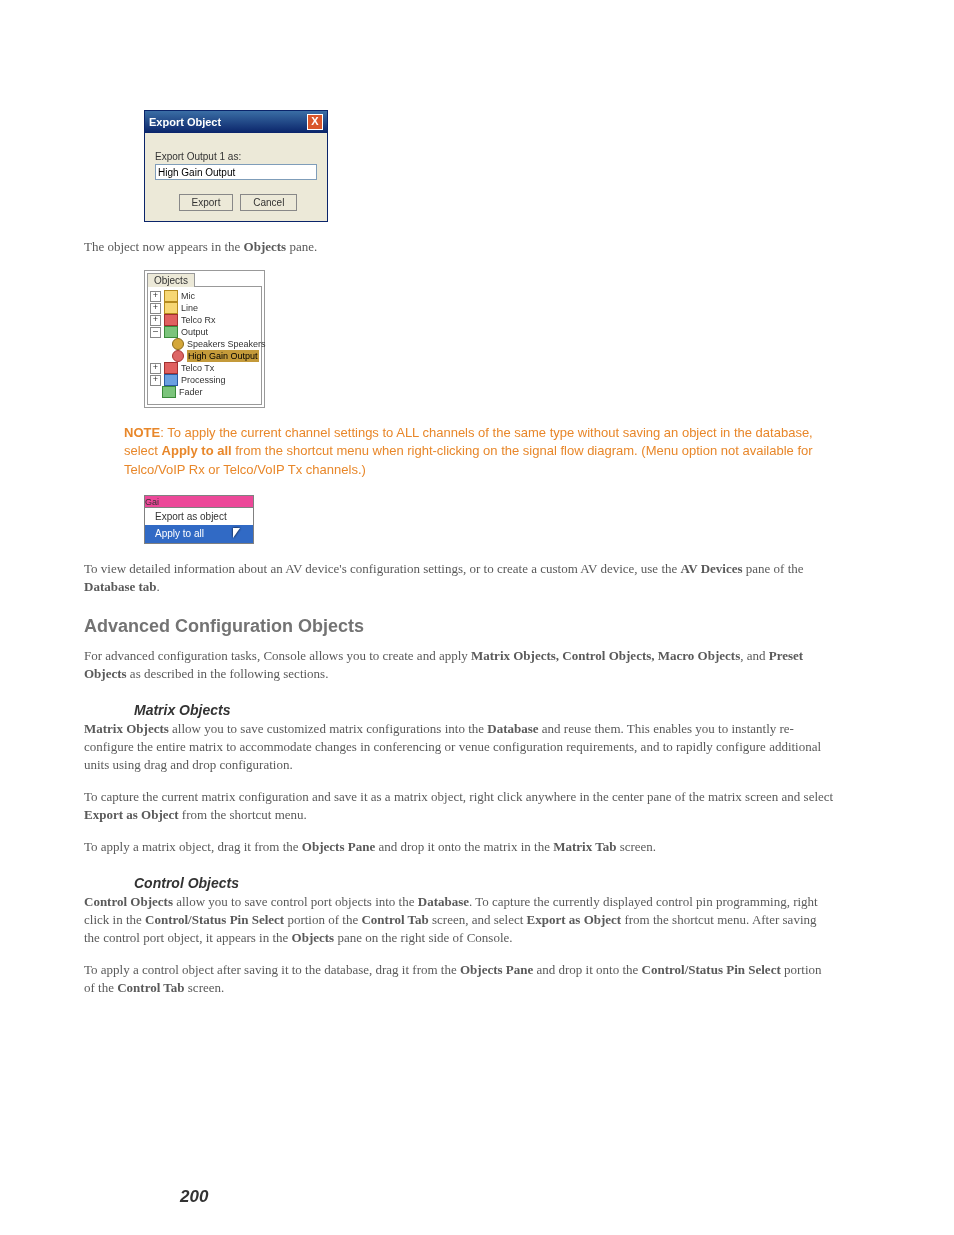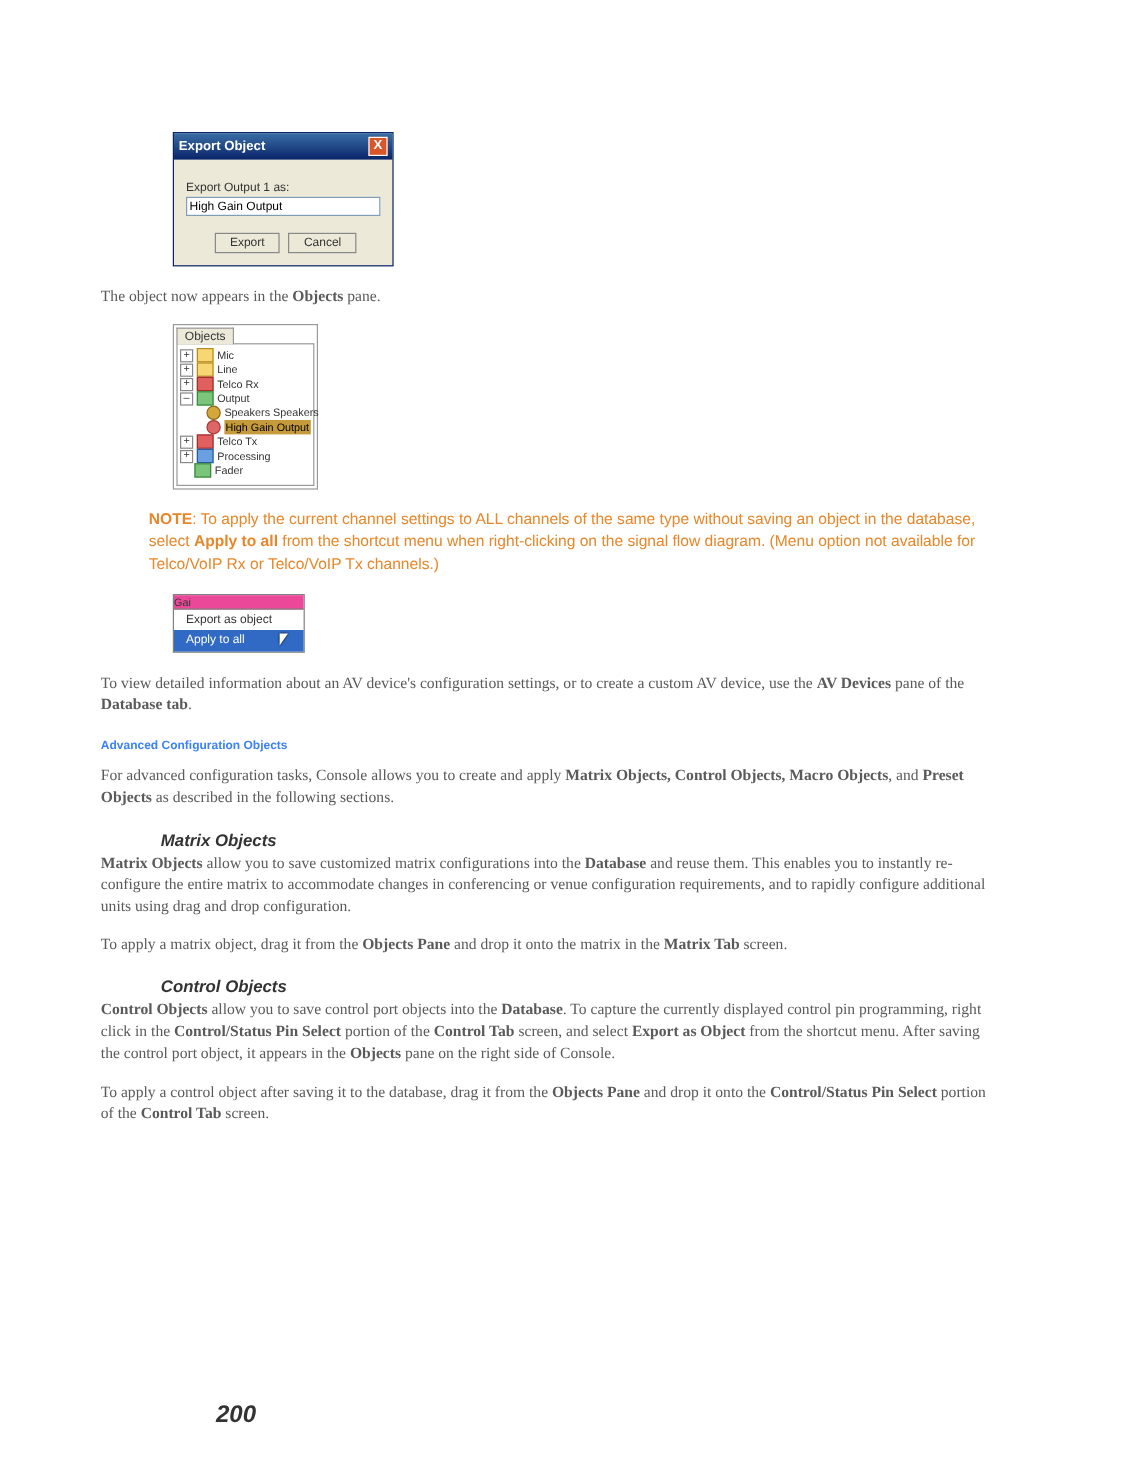--- a/index.html
+++ b/index.html
@@ -24,39 +24,39 @@
     font-family: Liberation Serif, serif;
   }
   .note-block {
     margin: 8px 0 16px 40px;
     font-size: 13px;
     line-height: 1.4;
     color: #e8872a;
   }
   .note-label { font-weight: bold; }
   .h-blue {
-    color: #3b82f6;
-    font-size: 10px;
+    color: #737373;
+    font-size: 18px;
     font-weight: bold;
     margin: 20px 0 10px 0;
   }
   .h-sub {
     color: #333;
     font-size: 14px;
     font-weight: bold;
     font-style: italic;
     margin: 18px 0 2px 50px;
   }
   .page-num {
     position: absolute;
-    bottom: 44px;
+    bottom: 28px;
     left: 180px;
     font-weight: bold;
     font-style: italic;
-    font-size: 20px;
+    font-size: 17px;
     color: #333;
   }
   strong { font-weight: bold; color: #333; }
   .body-text strong { color: #5a5a5a; font-weight: bold; }
 
   
   .fig-export {
     width: 182px;
     margin-left: 60px;
     border: 1px solid #0a246a;
@@ -296,20 +296,23 @@
 
   <p class="body-text">
     <span>For advanced configuration tasks, Console allows you to create and apply </span><strong>Matrix Objects, Control Objects, Macro Objects</strong><span>, and </span><strong>Preset Objects</strong><span> as described in the following sections.</span>
   </p>
 
   <div class="h-sub">Matrix Objects</div>
   <p class="body-text">
     <strong>Matrix Objects</strong><span> allow you to save customized matrix configurations into the </span><strong>Database</strong><span> and reuse them. This enables you to instantly re-configure the entire matrix to accommodate changes in conferencing or venue configuration requirements, and to rapidly configure additional units using drag and drop configuration.</span>
   </p>
   <p class="body-text">
+    <span>To capture the current matrix configuration and save it as a matrix object, right click anywhere in the center pane of the matrix screen and select </span><strong>Export as Object</strong><span> from the shortcut menu.</span>
+  </p>
+  <p class="body-text">
     <span>To apply a matrix object, drag it from the </span><strong>Objects Pane</strong><span> and drop it onto the matrix in the </span><strong>Matrix Tab</strong><span> screen.</span>
   </p>
 
   <div class="h-sub">Control Objects</div>
   <p class="body-text">
     <strong>Control Objects</strong><span> allow you to save control port objects into the </span><strong>Database</strong><span>. To capture the currently displayed control pin programming, right click in the </span><strong>Control/Status Pin Select</strong><span> portion of the </span><strong>Control Tab</strong><span> screen, and select </span><strong>Export as Object</strong><span> from the shortcut menu. After saving the control port object, it appears in the </span><strong>Objects</strong><span> pane on the right side of Console.</span>
   </p>
   <p class="body-text">
     <span>To apply a control object after saving it to the database, drag it from the </span><strong>Objects Pane</strong><span> and drop it onto the </span><strong>Control/Status Pin Select</strong><span> portion of the </span><strong>Control Tab</strong><span> screen.</span>
   </p>

